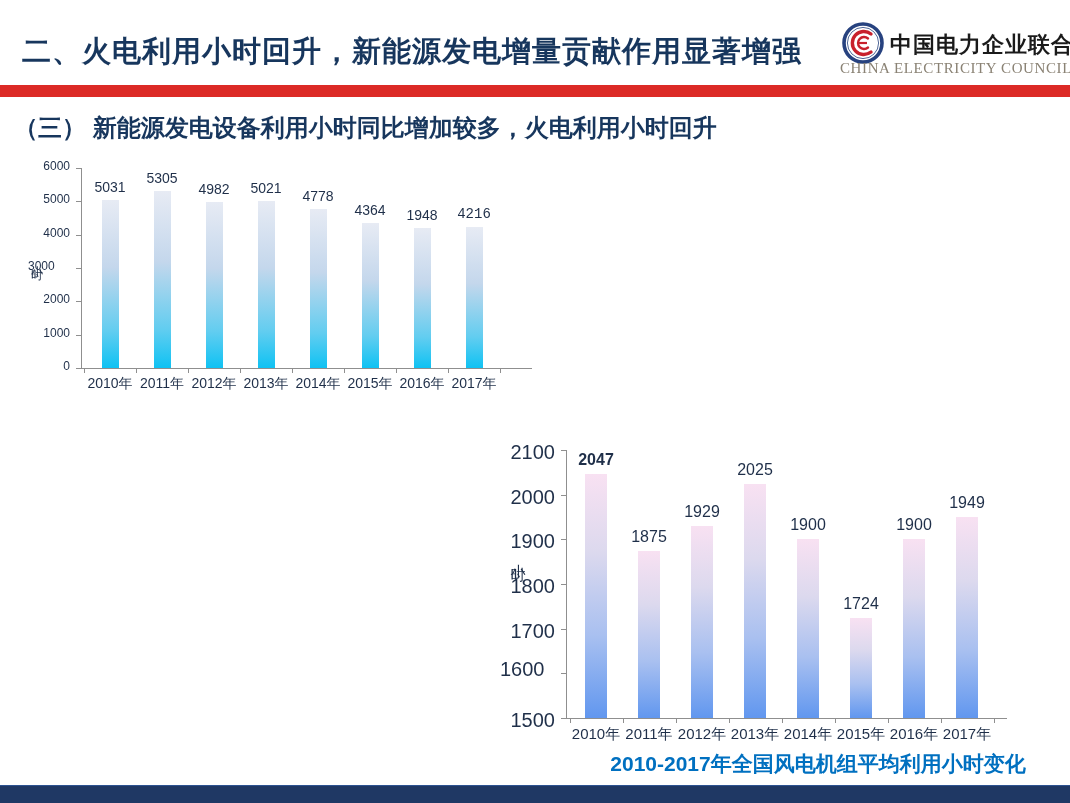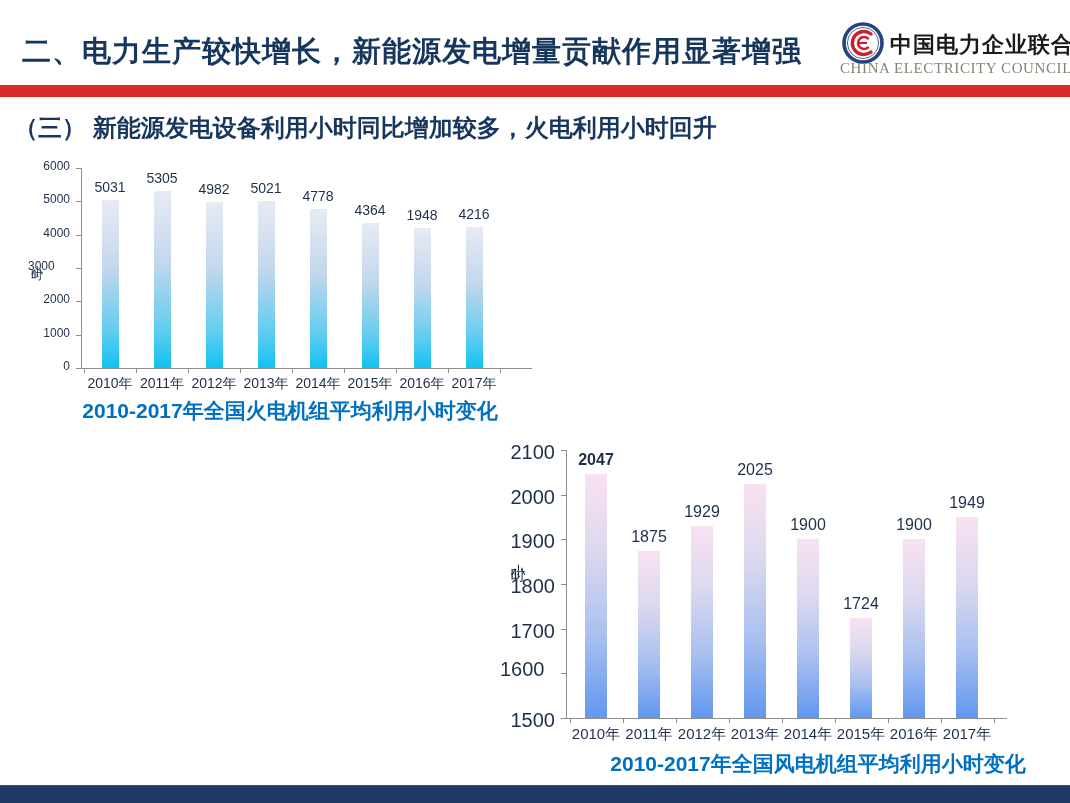--- a/index.html
+++ b/index.html
@@ -53,21 +53,21 @@
 
   
   .footer-bar{position:absolute;left:0;top:785px;width:1070px;height:18px;background:#1f3864;
               border-top:1px solid #2d5391;}
 </style>
 </head>
 <body>
 
 <div class="slide">
 
-  <div class="page-title">二、电力生产较快增长，新能源发电增量贡献作用显著增强</div>
+  <div class="page-title">二、火电利用小时回升，新能源发电增量贡献作用显著增强</div>
 
   <div class="logo">
     <svg class="emblem" width="42" height="42" viewBox="0 0 42 42">
       <circle cx="21" cy="21" r="19" fill="#ffffff" stroke="#27427f" stroke-width="3.6"></circle>
       <circle cx="21" cy="21" r="15.6" fill="none" stroke="#27427f" stroke-width="0.8"></circle>
       <path d="M29 12 A11.5 11.5 0 1 0 29 30" stroke="#c8202c" stroke-width="3.4" fill="none" stroke-linecap="round"></path>
       <path d="M26 16.5 A6 6 0 1 0 26 25.5" stroke="#c8202c" stroke-width="2.4" fill="none" stroke-linecap="round"></path>
       <line x1="16" y1="21" x2="25" y2="21" stroke="#c8202c" stroke-width="2.2"></line>
     </svg>
     <div class="org-cn">中国电力企业联合会</div>
@@ -118,26 +118,25 @@
       <div class="axis-line" style="left: 264px; top: 208px; width: 1px; height: 5px;"></div>
       <div class="bar" style="left: 333.5px; top: 62.5333px; width: 17px; height: 145.467px;"></div>
       <div class="val" style="left: 310px; top: 41.5333px; width: 64px;">4364</div>
       <div class="x-tick" style="left: 306px; top: 215px; width: 72px;">2015年</div>
       <div class="axis-line" style="left: 316px; top: 208px; width: 1px; height: 5px;"></div>
       <div class="bar" style="left: 385.5px; top: 68.4667px; width: 17px; height: 139.533px;"></div>
       <div class="val" style="left: 362px; top: 47.4667px; width: 64px;">1948</div>
       <div class="x-tick" style="left: 358px; top: 215px; width: 72px;">2016年</div>
       <div class="axis-line" style="left: 368px; top: 208px; width: 1px; height: 5px;"></div>
       <div class="bar" style="left: 437.5px; top: 67.4667px; width: 17px; height: 140.533px;"></div>
-      <div class="val" style="left: 414px; top: 46.4667px; width: 64px;">4216</div>
+      <div class="val" style="left: 414px; top: 46.4667px; width: 64px; font-family: Liberation Mono, monospace;">4216</div>
       <div class="x-tick" style="left: 410px; top: 215px; width: 72px;">2017年</div>
       <div class="axis-line" style="left: 420px; top: 208px; width: 1px; height: 5px;"></div>
       <div class="axis-line" style="left: 472px; top: 208px; width: 1px; height: 5px;"></div>
     </div>
-  <div class="caption cap-1">2010-2017年全国火电机组平均利用小时变化</div>
 
 
   <div class="chart chart-2">
     <div class="ylab ylab-2">小时</div>
   <div class="axis-line" style="left: 66px; top: 10px; width: 1px; height: 269px;"></div>
       <div class="axis-line" style="left: 66px; top: 278px; width: 441px; height: 1px;"></div>
       <div class="axis-line" style="left: 61px; top: 278px; width: 5px; height: 1px;"></div>
       <div class="y-tick" style="left: 0px; top: 269px; width: 55px; text-align: right;">1500</div>
       <div class="axis-line" style="left: 61px; top: 233.333px; width: 5px; height: 1px;"></div>
       <div class="y-tick" style="left: 0px; top: 218px; width: 55px; text-align: left;">1600</div>

